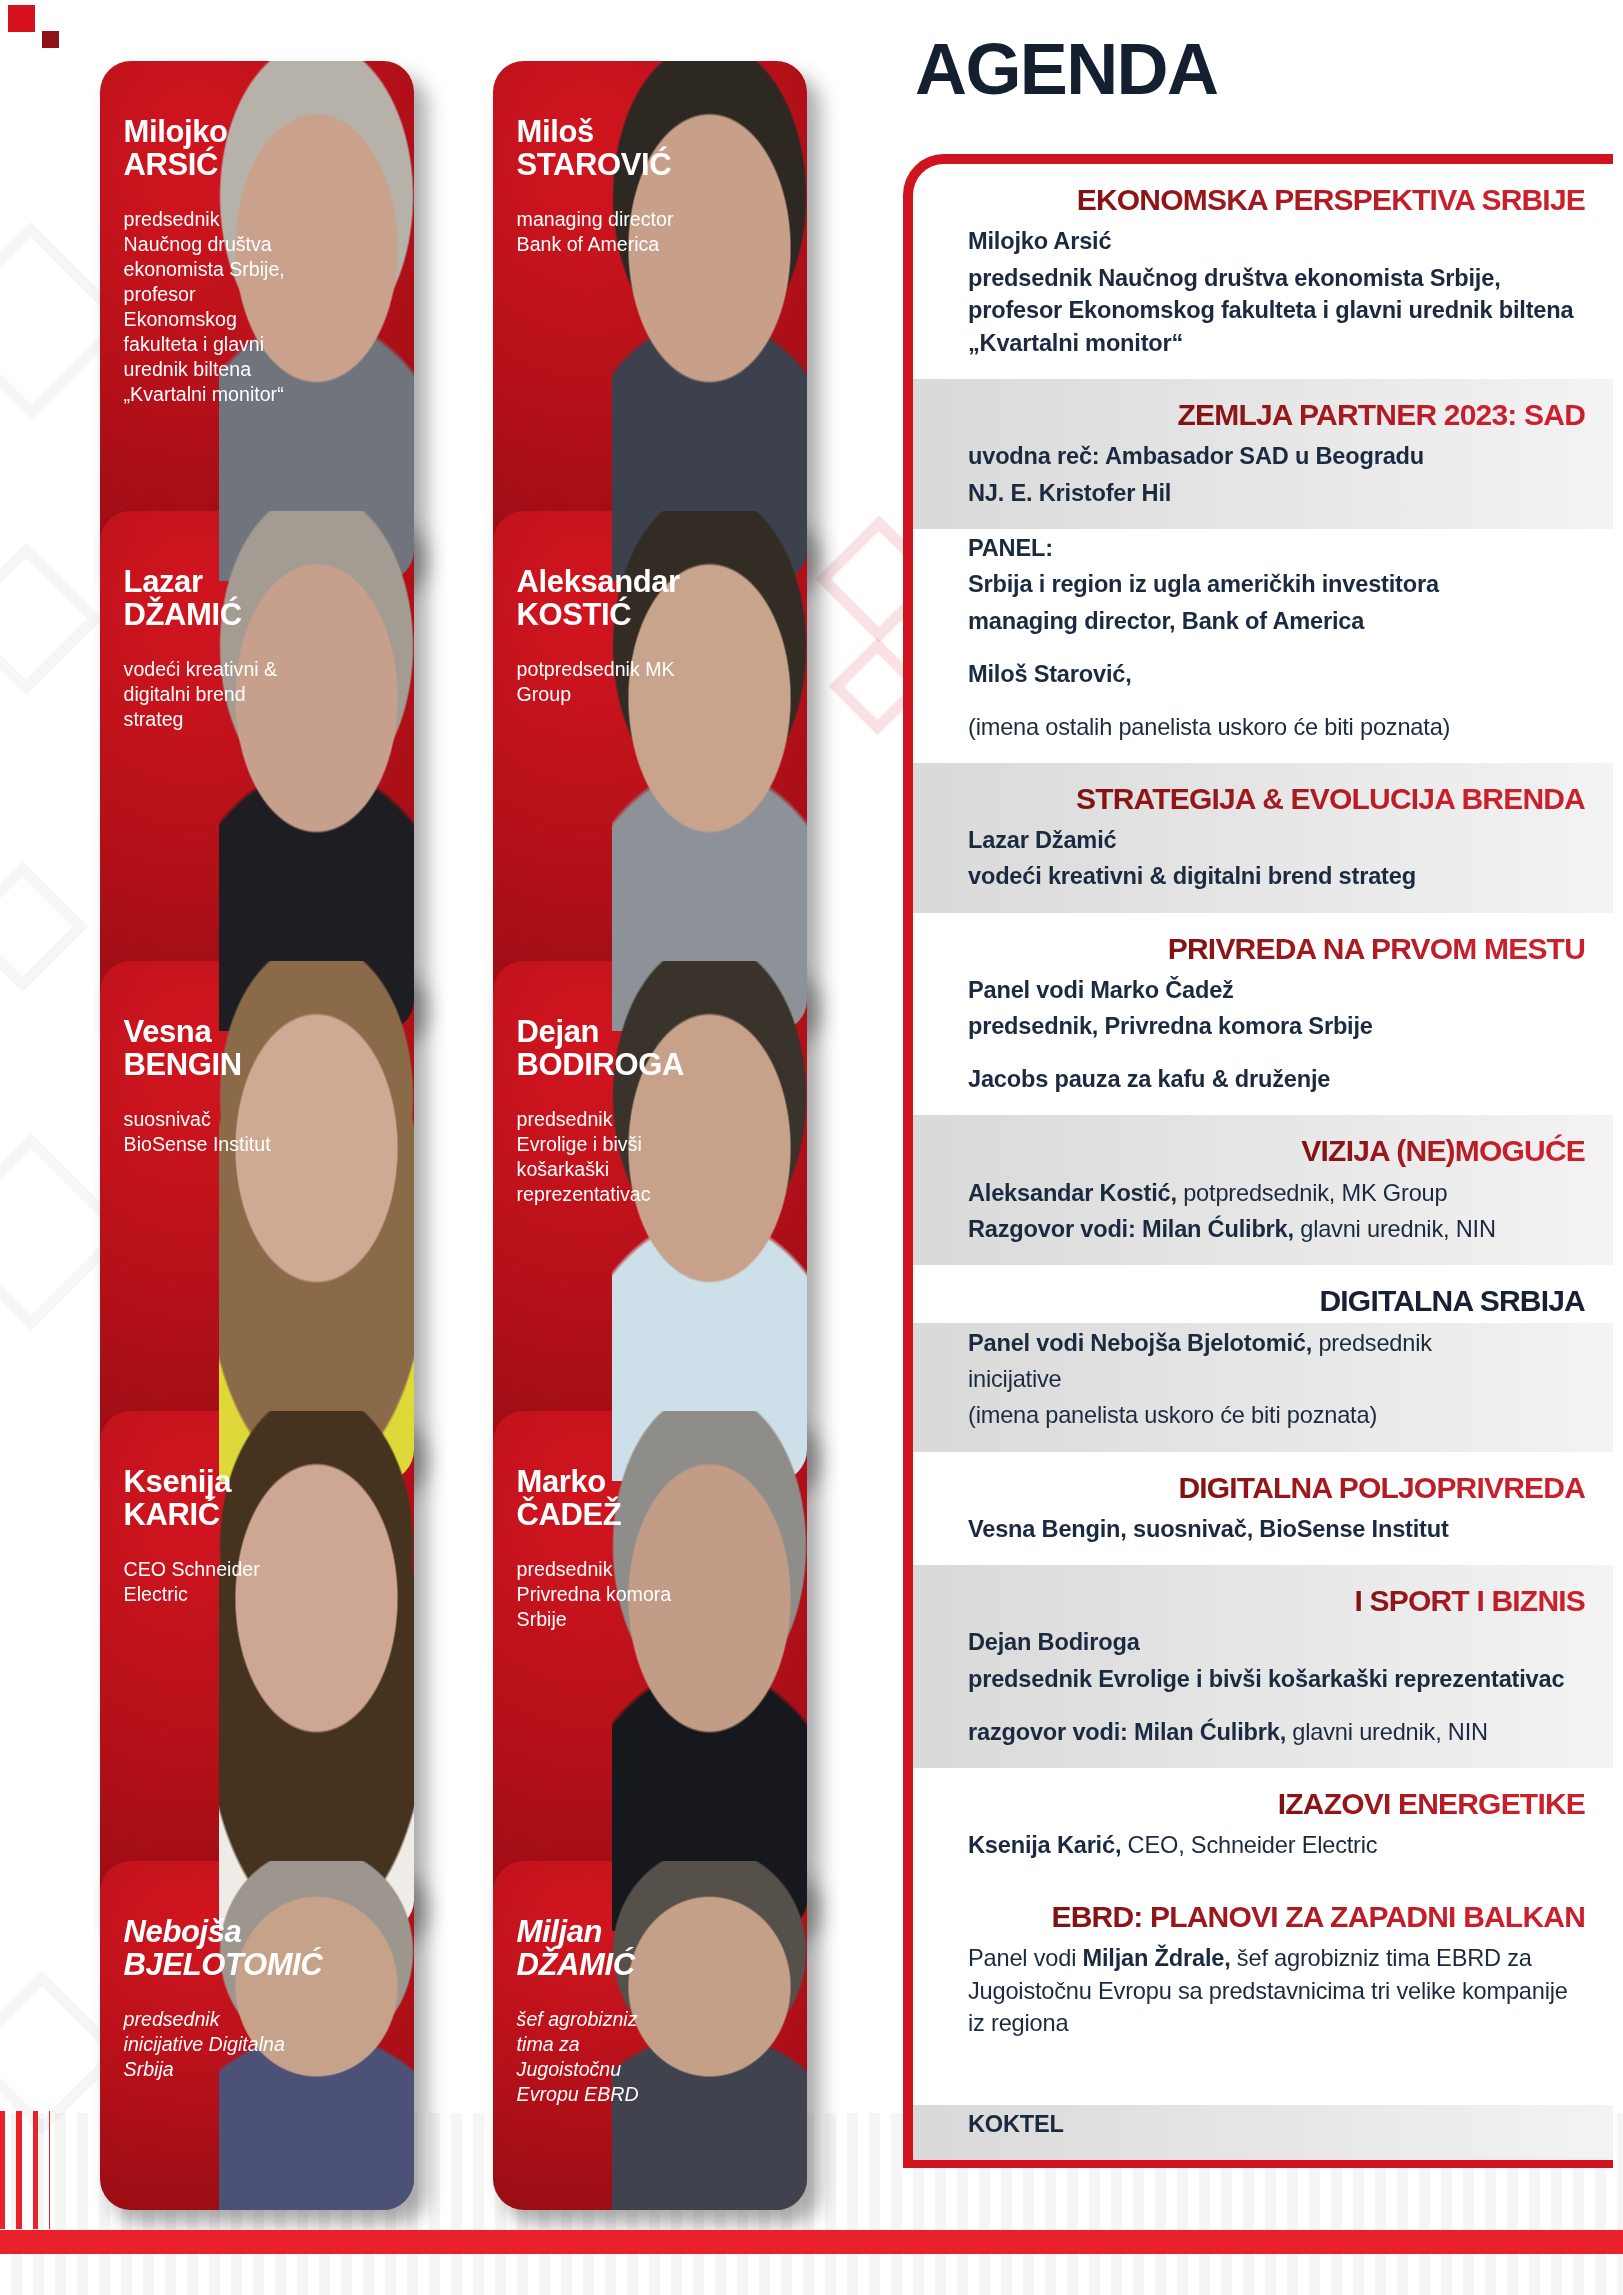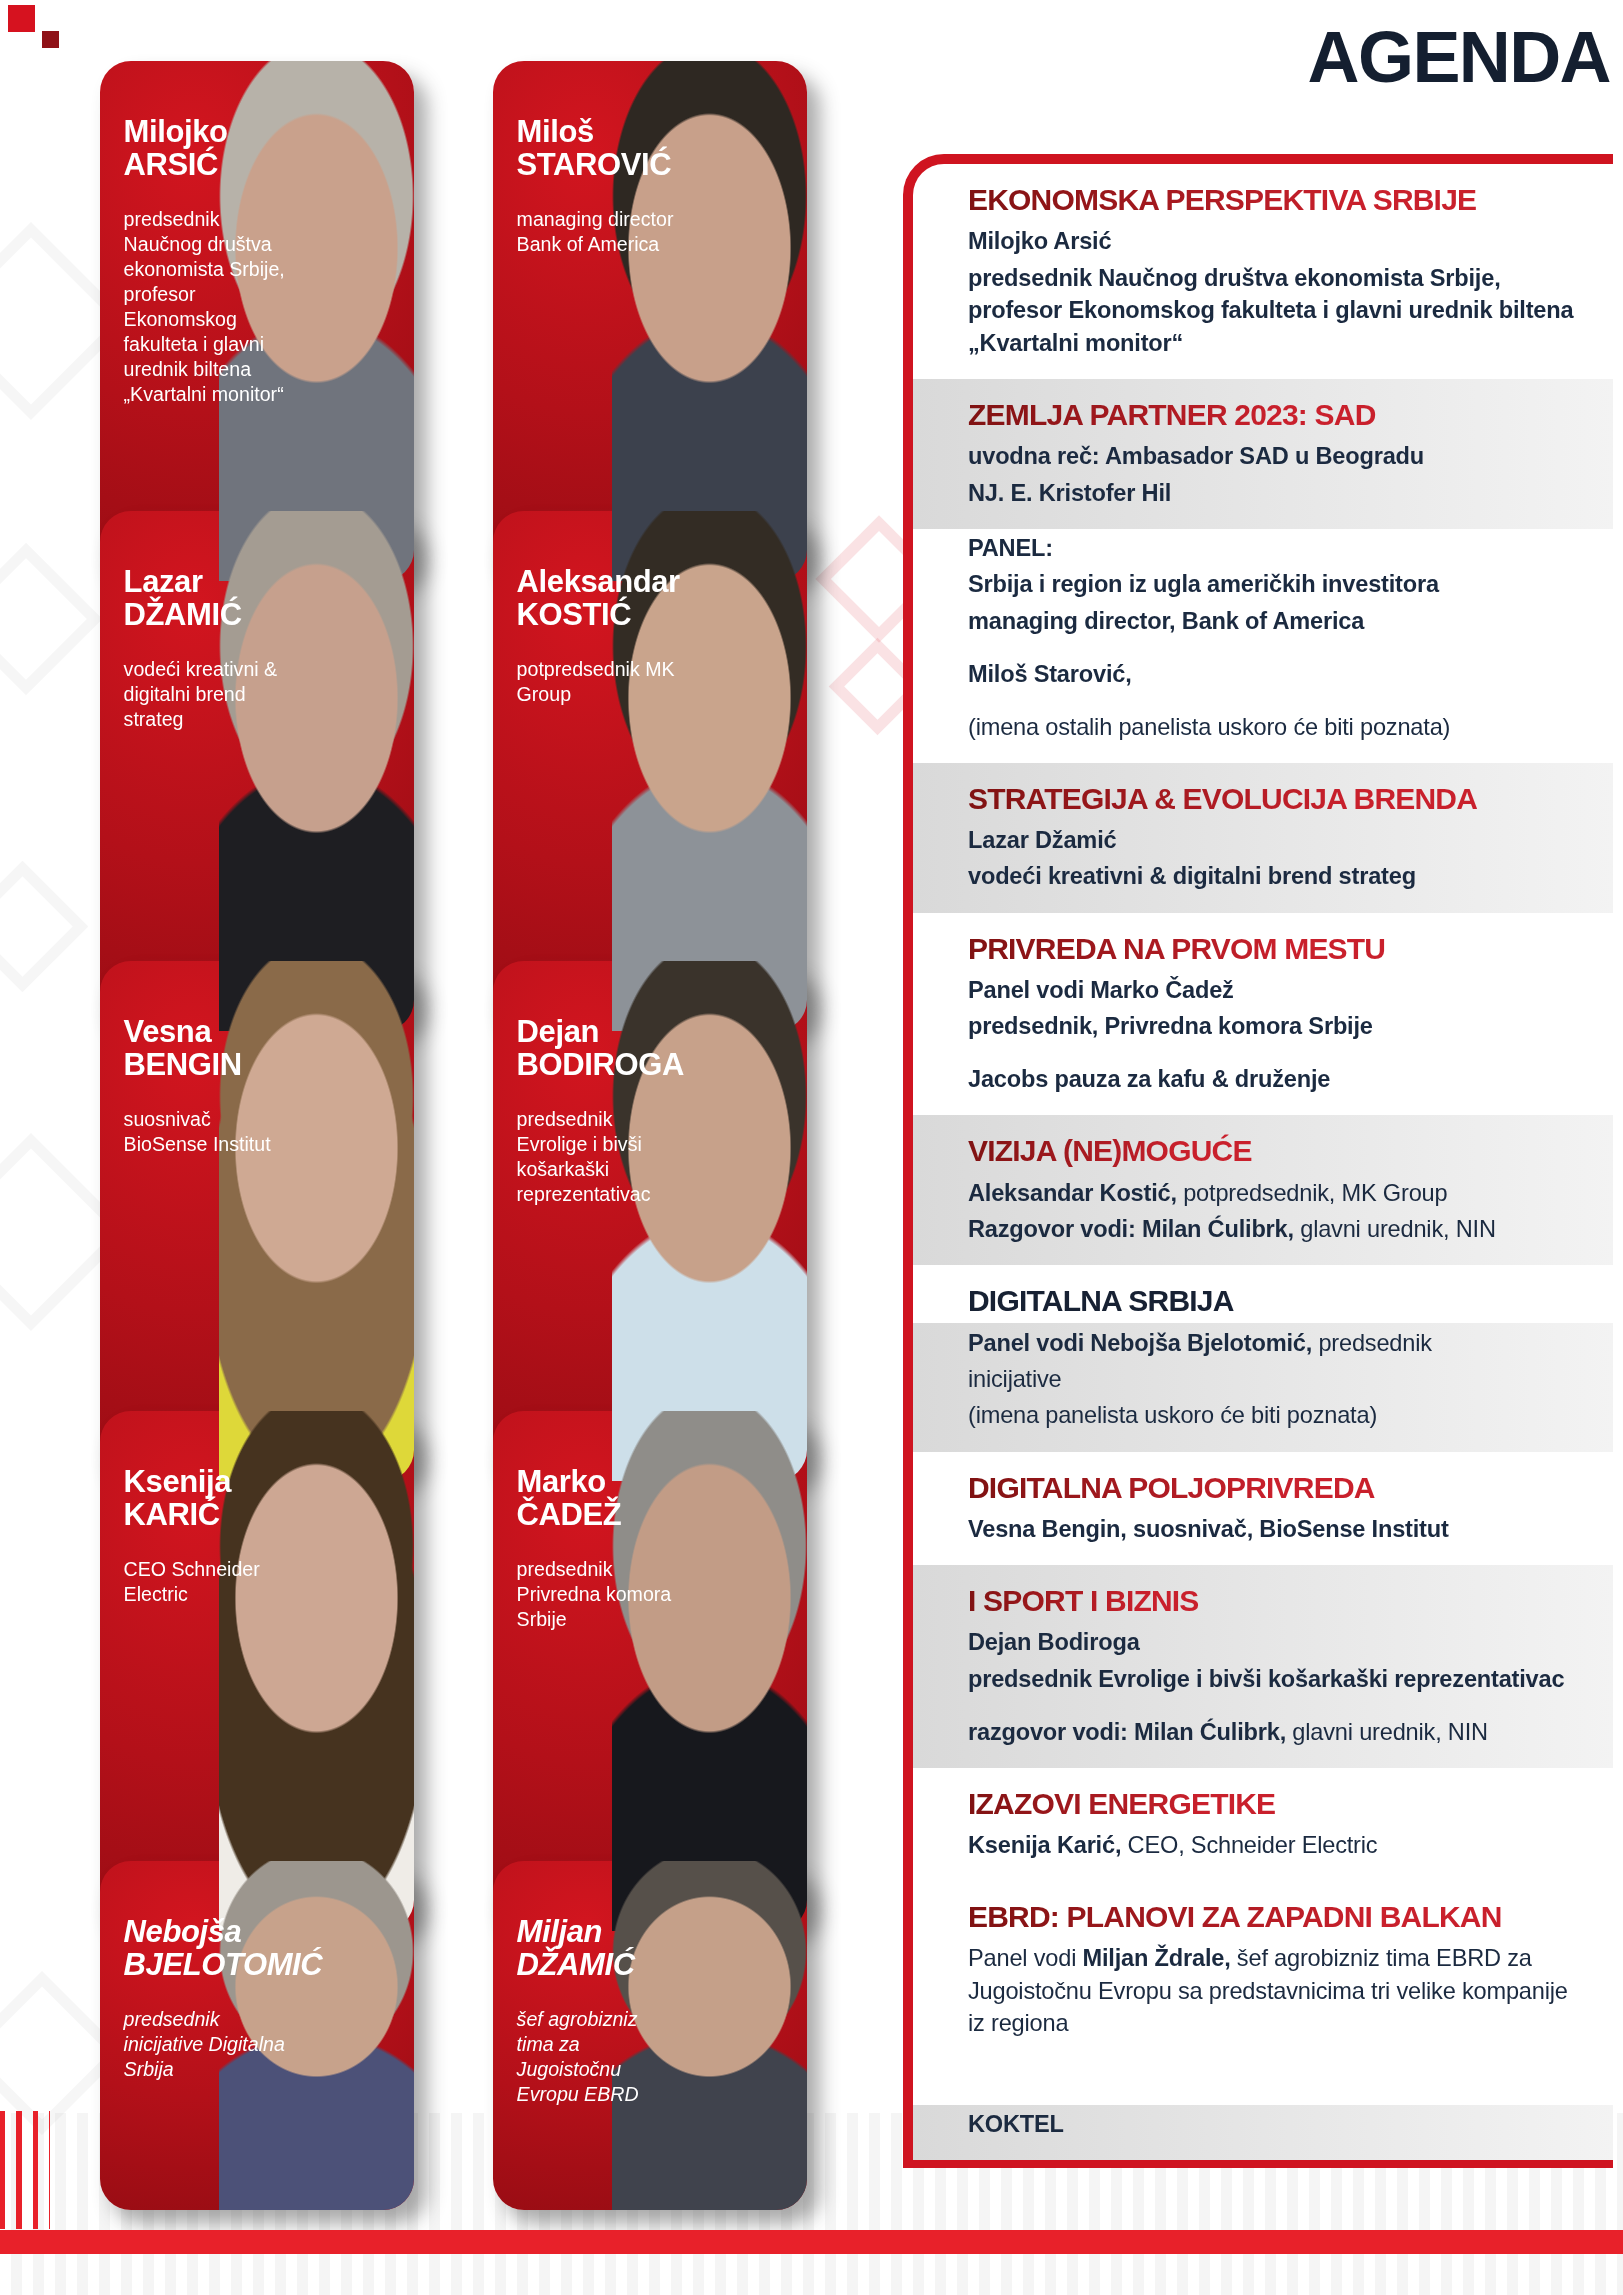--- a/index.html
+++ b/index.html
@@ -45,29 +45,29 @@
   .v6{--skin:#cda793;--hair:#46331f;--cloth:#efece7}
   .v7{--skin:#c29c86;--hair:#8f8d89;--cloth:#17181d}
   .v8{--skin:#c7a28b;--hair:#9c968e;--cloth:#4c5178}
   .v9{--skin:#c5a089;--hair:#56504a;--cloth:#40434d}
   .long{--sidehair:var(--hair)}
   .card-name{position:relative;z-index:2;margin:55px 0 0 23.6px;font-size:31px;font-weight:800;
         color:#ffffff;line-height:1.06;letter-spacing:-0.4px;}
   .card-role{position:relative;z-index:2;margin:25px 0 0 23.6px;width:52%;
         font-size:19.6px;color:#ffffff;line-height:1.28;}
   
-  .agenda-title{position:absolute;left:903px;width:707px;top:15.7px;margin:0;text-align:right;
+  .agenda-title{position:absolute;left:903px;width:707px;top:15.7px;margin:12px;text-align:left;
         font-size:72px;font-weight:800;letter-spacing:-1.6px;color:#141f30;z-index:1;}
   .agenda-panel{position:absolute;left:903px;top:154px;width:710px;height:2014px;box-sizing:border-box;
         border-top:10.2px solid #cf1420;border-left:10.2px solid #cf1420;border-bottom:8.6px solid #cf1420;
         border-top-left-radius:41px;background:#ffffff;overflow:hidden;
         display:flex;flex-direction:column;z-index:1;}
   .agd-section{display:block;}
   .agd-section.fill{flex:1 0 auto;}
-  .hd{margin:0;padding:19px 28px 4.7px 55px;font-size:30px;font-weight:800;letter-spacing:-0.8px;line-height:1.15;}
+  .hd{margin:0;padding:19px 28px 4.7px 55px;font-size:30px;font-weight:800;letter-spacing:-0.8px;line-height:1.15;text-align:right;}
   .bd{padding:3.1px 28px 15.7px 55px;}
   .band-white{background:transparent;}
   .band-gray{background:linear-gradient(90deg,#d9d9d9 0%,#f3f3f3 100%);}
   .ht-red{background:linear-gradient(90deg,#7f1212,#c9202c 75%);-webkit-background-clip:text;
         background-clip:text;color:transparent;}
   .ht-navy{color:#172133;}
   .ln{margin:0 0 3.9px 0;font-size:23.6px;line-height:1.38;color:#1b2a40;letter-spacing:-0.2px;}
   .ln.gap{margin-top:20.4px;}
   .w0{font-weight:400;}
   .w1{font-weight:600;}

